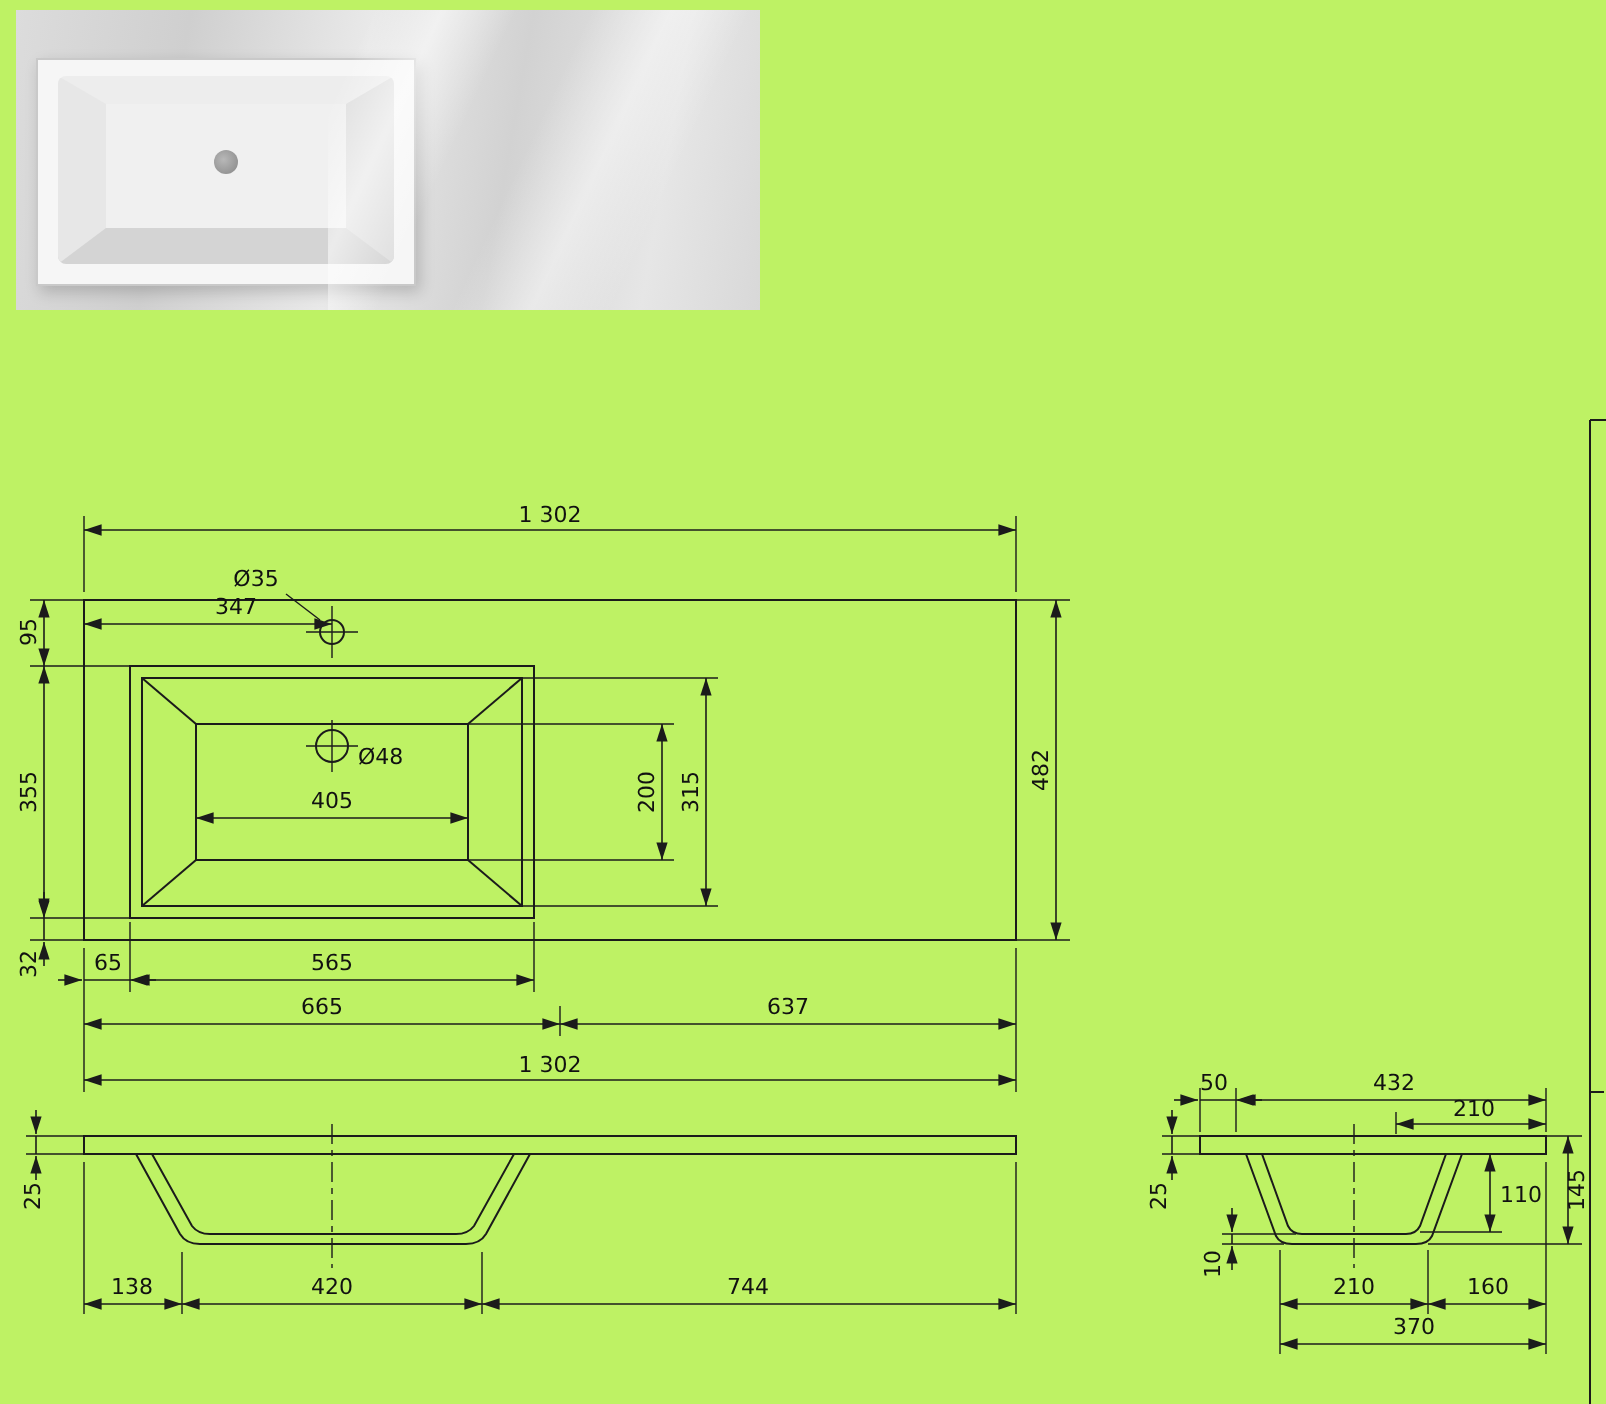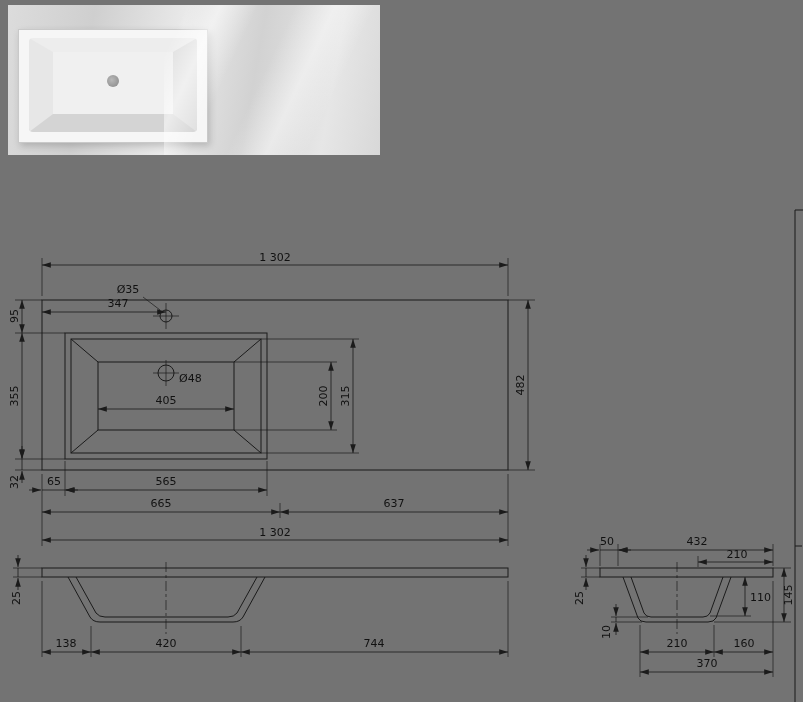--- a/index.html
+++ b/index.html
@@ -1,16 +1,16 @@
 <!DOCTYPE html>
 <html><head>
 <meta charset="utf-8">
 <style>
   html,body{margin:0;padding:0;background:#ffffff;}
-  .page{position:relative;width:803px;height:702px;background:#737373;overflow:hidden;
+  .page{position:relative;width:803px;height:702px;background:#bef264;overflow:hidden;
         font-family:"DejaVu Sans",sans-serif;}
   
   .photo{position:absolute;left:8px;top:5px;width:372px;height:150px;overflow:hidden;
          background:linear-gradient(100deg,#dcdcdc 0%,#cfcfcf 22%,#e9e9e9 45%,#d2d2d2 65%,#e6e6e6 85%,#d8d8d8 100%);}
   .photo-gloss{position:absolute;right:0;top:0;width:58%;height:100%;
          background:linear-gradient(115deg,rgba(255,255,255,0) 8%,rgba(255,255,255,.55) 20%,rgba(255,255,255,0) 33%,
                     rgba(255,255,255,0) 46%,rgba(255,255,255,.45) 60%,rgba(255,255,255,0) 74%);}
   .sink{position:absolute;left:10px;top:24px;width:188px;height:112px;background:#f6f6f6;
         border:1px solid #c9c9c9;box-shadow:2px 3px 7px rgba(0,0,0,.18);}
   .bowl{position:absolute;left:10px;top:8px;right:10px;bottom:10px;border-style:solid;

